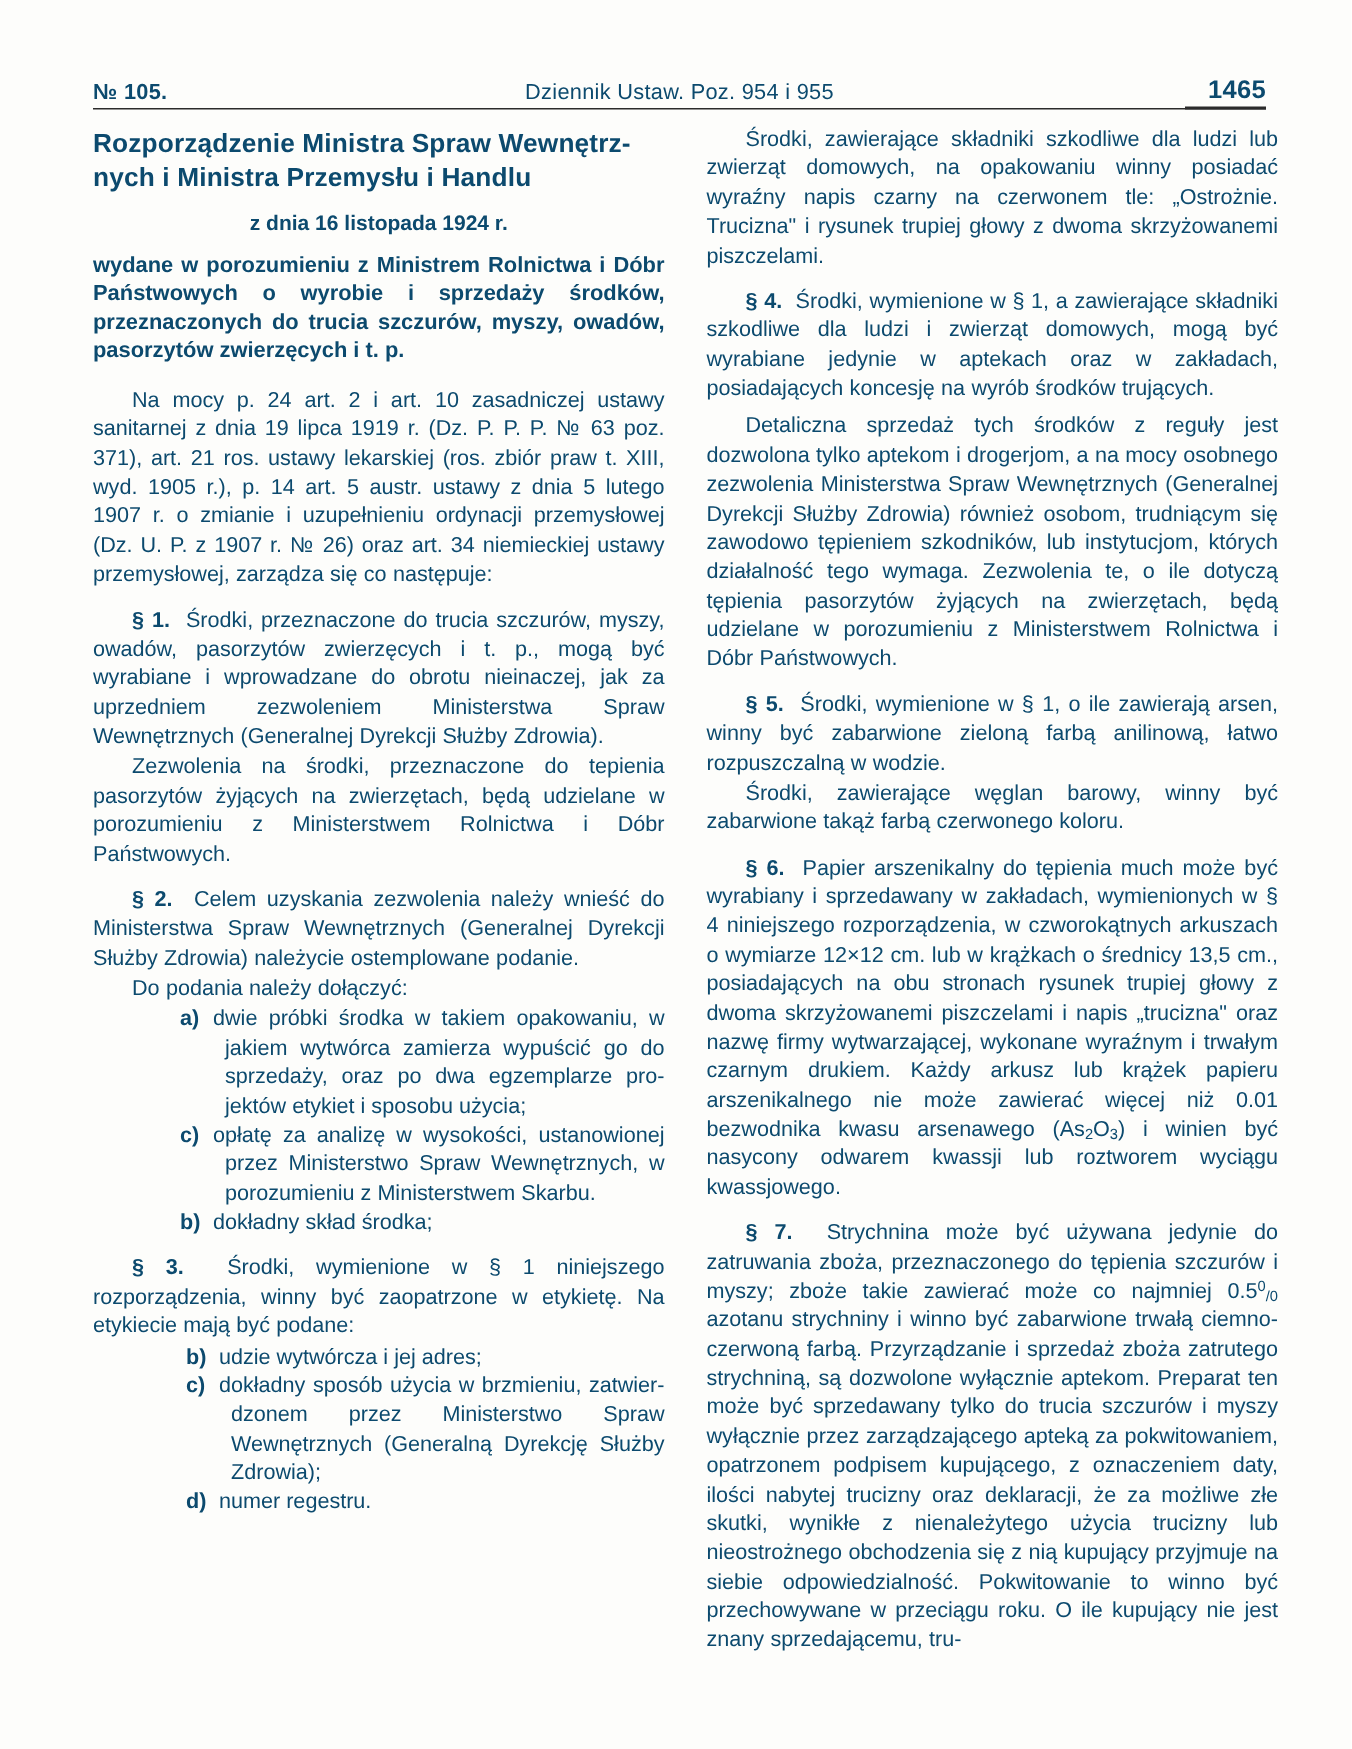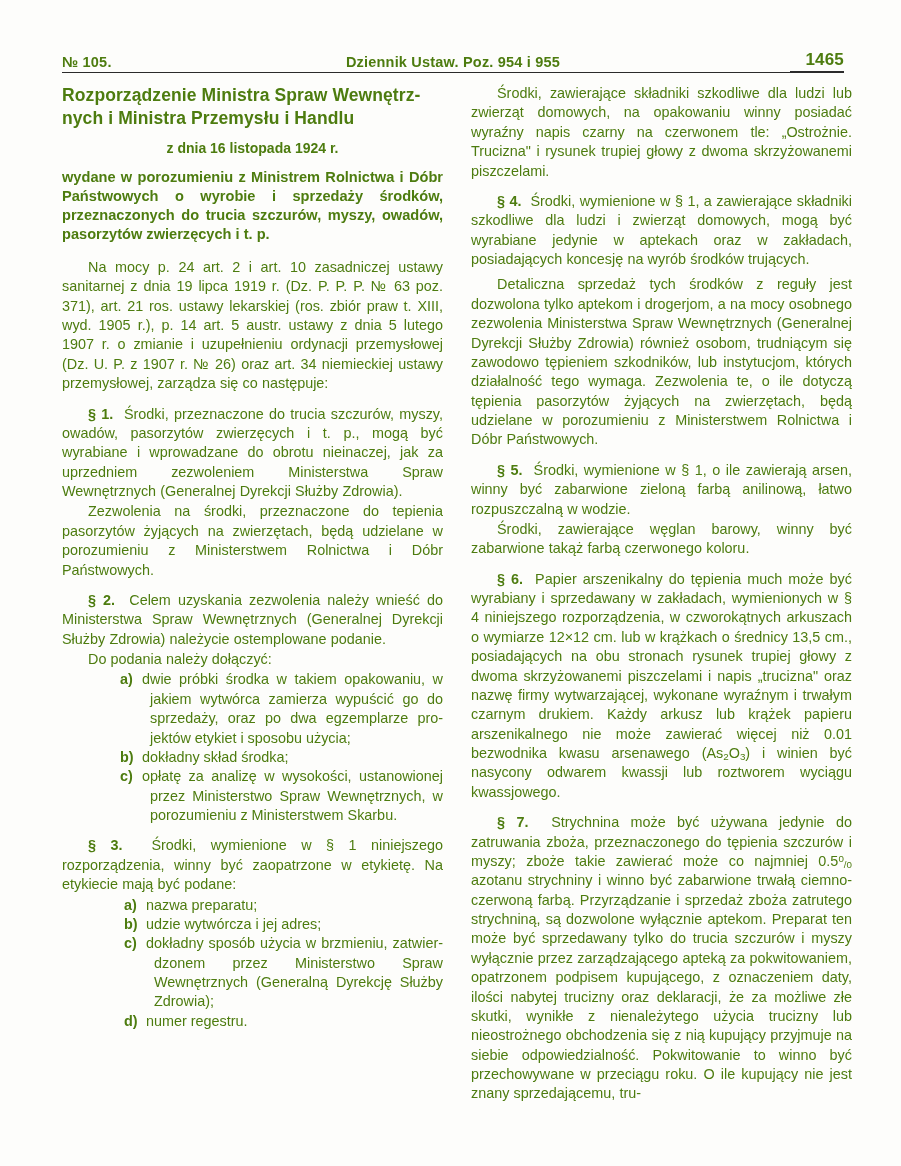--- a/index.html
+++ b/index.html
@@ -8,21 +8,21 @@
     padding: 0;
     background: #ffffff;
   }
   .page {
     position: relative;
     width: 901px;
     height: 1166px;
     margin: 0 auto;
     background: #fdfdfb;
     font-family: "Liberation Sans", sans-serif;
-    color: #4d7c0f;
+    color: #0c4a6e;
     overflow: hidden;
   }
 
   
   .runhead {
     position: absolute;
     left: 62px;
     top: 40px;
     width: 782px;
     height: 30px;
@@ -31,21 +31,21 @@
     justify-content: space-between;
   }
   .runhead-left {
     font-size: 14.5px;
     font-weight: 600;
     letter-spacing: .2px;
     white-space: nowrap;
   }
   .runhead-center {
     font-size: 14.5px;
-    font-weight: 700;
+    font-weight: 400;
     letter-spacing: .2px;
     white-space: nowrap;
     position: absolute;
     left: 50%;
     transform: translateX(-50%);
     bottom: 0;
   }
   .runhead-right {
     font-size: 17px;
     font-weight: 700;
@@ -190,34 +190,31 @@
 
       <p class="body gap">
         <span class="sec">§ 2.</span>&nbsp;&nbsp;<span>Celem uzyskania zezwolenia należy wnieść do Ministerstwa Spraw Wewnętrznych (Generalnej Dyrekcji Służby Zdrowia) należycie ostemplowane podanie.</span>
       </p>
       <p class="body">Do podania należy dołączyć:</p>
       <ul class="alist">
         <li>
           <span class="lbl">a)</span><span>dwie próbki środka w takiem opakowaniu, w jakiem wytwórca zamierza wypuścić go do sprzedaży, oraz po dwa egzemplarze pro­jektów etykiet i sposobu użycia;</span>
         </li>
         <li>
+          <span class="lbl">c)</span><span>opłatę za analizę w wysokości, ustanowionej przez Ministerstwo Spraw Wewnętrznych, w porozumieniu z Ministerstwem Skarbu.</span>
+        </li>
+        <li>
           <span class="lbl">b)</span><span>dokładny skład środka;</span>
         </li>
-        <li>
-          <span class="lbl">c)</span><span>opłatę za analizę w wysokości, ustanowionej przez Ministerstwo Spraw Wewnętrznych, w porozumieniu z Ministerstwem Skarbu.</span>
-        </li>
       </ul>
 
       <p class="body gap">
         <span class="sec">§ 3.</span>&nbsp;&nbsp;<span>Środki, wymienione w § 1 niniejszego rozporządzenia, winny być zaopatrzone w etykietę. Na etykiecie mają być podane:</span>
       </p>
       <ul class="alist tight">
-        <li>
-          <span class="lbl">a)</span><span>nazwa preparatu;</span>
-        </li>
         <li>
           <span class="lbl">b)</span><span>udzie wytwórcza i jej adres;</span>
         </li>
         <li>
           <span class="lbl">c)</span><span>dokładny sposób użycia w brzmieniu, zatwier­dzonem przez Ministerstwo Spraw Wewnętrz­nych (Generalną Dyrekcję Służby Zdrowia);</span>
         </li>
         <li>
           <span class="lbl">d)</span><span>numer regestru.</span>
         </li>
       </ul>

